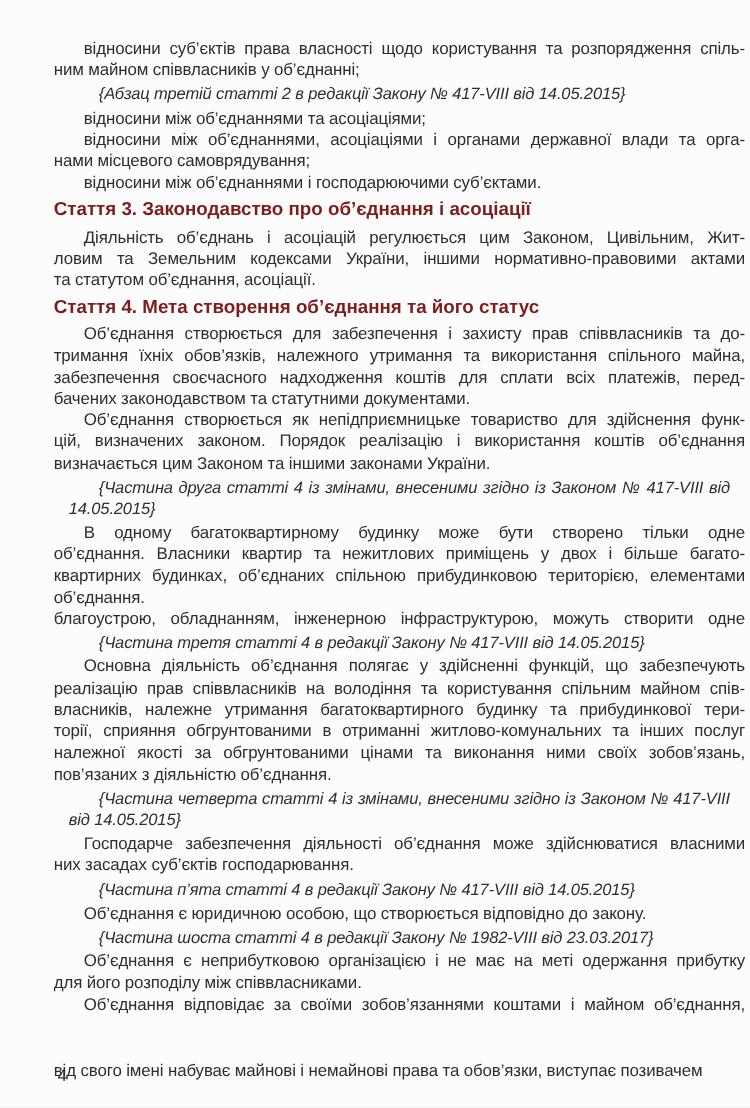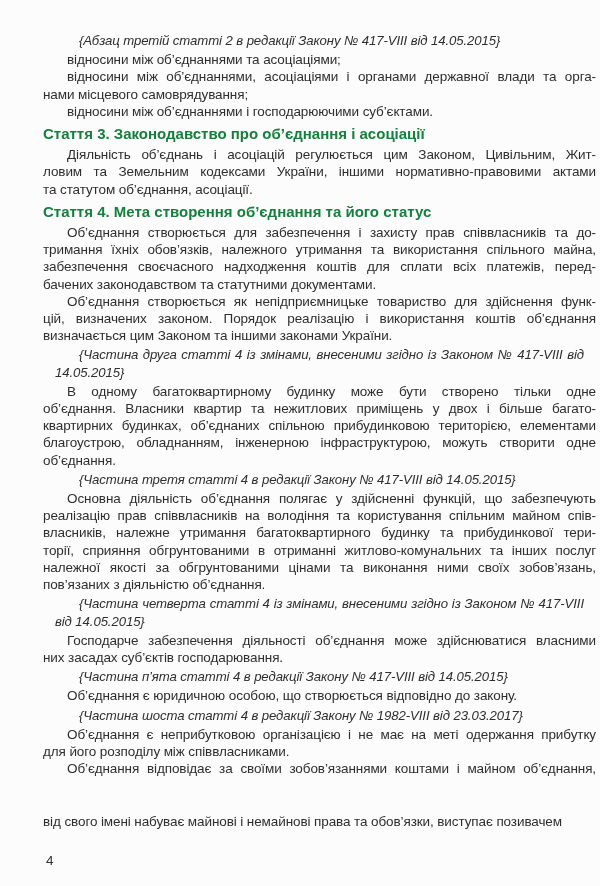--- a/index.html
+++ b/index.html
@@ -37,37 +37,41 @@
   }
   .block--body .line--first,
   .block--amendment .line--first { text-indent: 24px; }
   .block--amendment { margin: 2px 12px 2px; font-style: italic; }
   .block--amendment .line { font-size: 13.2px; }
   .block--heading { margin: 5px 0 4px; }
   .block--heading .line {
     font-weight: bold;
     font-size: 15px;
     letter-spacing: 0;
-    color: #15803d;
+    color: #7f1d1d;
     text-align: left;
     text-align-last: left;
   }
   .footer {
     position: absolute;
     left: 46px;
     bottom: 18px;
     font-size: 13.5px;
     color: #2e2e2e;
   }
 </style>
 </head>
 <body>
 
 <div class="page">
   <div class="content" id="page-content">
+      <div class="block block--body">
+        <div class="line line--first">відносини суб’єктів права власності щодо користування та розпорядження спіль-</div>
+        <div class="line line--last">ним майном співвласників у об’єднанні;</div>
+      </div>
       <div class="block block--amendment">
         <div class="line line--first line--last">{Абзац третій статті 2 в редакції Закону № 417-VIII від 14.05.2015}</div>
       </div>
       <div class="block block--body">
         <div class="line line--first line--last">відносини між об’єднаннями та асоціаціями;</div>
       </div>
       <div class="block block--body">
         <div class="line line--first">відносини між об’єднаннями, асоціаціями і органами державної влади та орга-</div>
         <div class="line line--last">нами місцевого самоврядування;</div>
       </div>
@@ -97,22 +101,22 @@
         <div class="line line--last">визначається цим Законом та іншими законами України.</div>
       </div>
       <div class="block block--amendment">
         <div class="line line--first">{Частина друга статті 4 із змінами, внесеними згідно із Законом № 417-VIII від</div>
         <div class="line line--last">14.05.2015}</div>
       </div>
       <div class="block block--body">
         <div class="line line--first">В одному багатоквартирному будинку може бути створено тільки одне</div>
         <div class="line">об’єднання. Власники квартир та нежитлових приміщень у двох і більше багато-</div>
         <div class="line">квартирних будинках, об’єднаних спільною прибудинковою територією, елементами</div>
+        <div class="line line--last">об’єднання.</div>
         <div class="line">благоустрою, обладнанням, інженерною інфраструктурою, можуть створити одне</div>
-        <div class="line line--last">об’єднання.</div>
       </div>
       <div class="block block--amendment">
         <div class="line line--first line--last">{Частина третя статті 4 в редакції Закону № 417-VIII від 14.05.2015}</div>
       </div>
       <div class="block block--body">
         <div class="line line--first">Основна діяльність об’єднання полягає у здійсненні функцій, що забезпечують</div>
         <div class="line">реалізацію прав співвласників на володіння та користування спільним майном спів-</div>
         <div class="line">власників, належне утримання багатоквартирного будинку та прибудинкової тери-</div>
         <div class="line">торії, сприяння обгрунтованими в отриманні житлово-комунальних та інших послуг</div>
         <div class="line">належної якості за обгрунтованими цінами та виконання ними своїх зобов’язань,</div>

